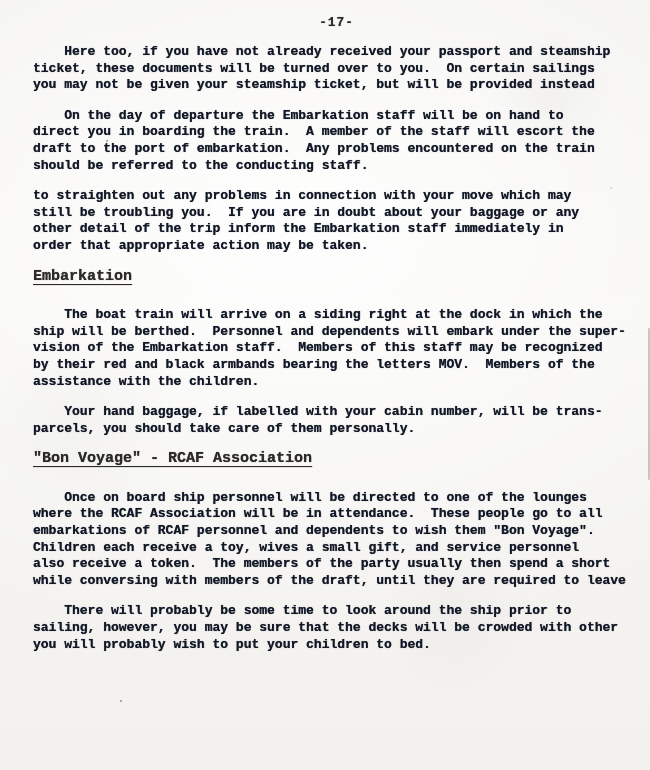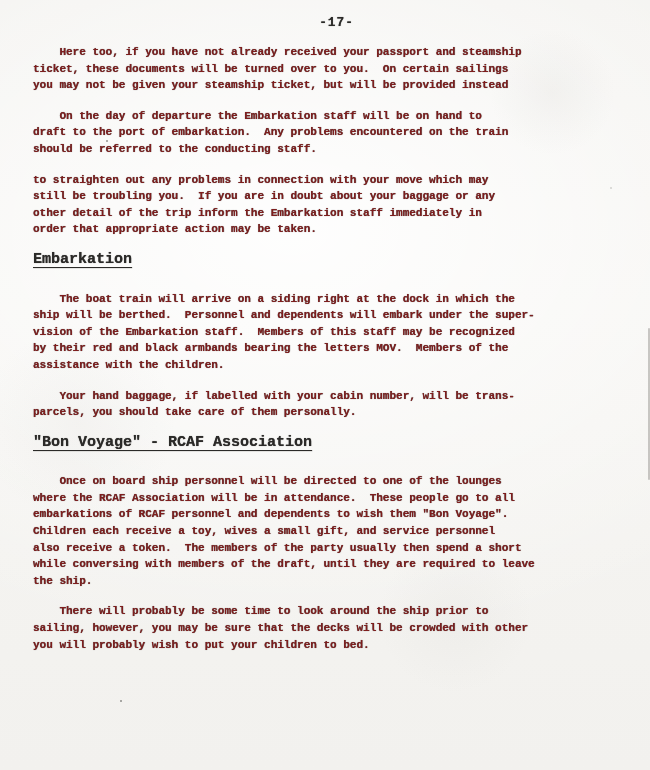--- a/index.html
+++ b/index.html
@@ -44,25 +44,25 @@
     text-shadow: 0 0 0.8px rgba(35,34,32,0.75);
   }
   .doc-body {
     position: relative;
   }
   .paragraph {
     margin: 0 0 14px 0;
   }
   .line {
     white-space: pre;
-    font-size: 11px;
+    font-size: 13px;
     font-weight: 700;
     line-height: 16.6px;
     letter-spacing: 0px;
-    color: #7f1d1d;
+    color: #0f172a;
     text-shadow: 0 0 0.8px rgba(35,34,32,0.7), 0.3px 0.3px 0.4px rgba(35,34,32,0.35);
   }
   .heading {
     width: fit-content;
     font-size: 15px;
     font-weight: 700;
     line-height: 16.6px;
     margin: 8px 0 22px 0;
     text-decoration: underline;
     text-decoration-thickness: 1.4px;
@@ -95,20 +95,21 @@
   <div class="page-number">-17-</div>
 
   <div class="doc-body">
       <div class="paragraph">
         <div class="line">    Here too, if you have not already received your passport and steamship</div>
         <div class="line">ticket, these documents will be turned over to you.  On certain sailings</div>
         <div class="line">you may not be given your steamship ticket, but will be provided instead</div>
       </div>
       <div class="paragraph">
         <div class="line">    On the day of departure the Embarkation staff will be on hand to</div>
+        <div class="line">direct you in boarding the train.  A member of the staff will escort the</div>
         <div class="line">draft to the port of embarkation.  Any problems encountered on the train</div>
         <div class="line">should be referred to the conducting staff.</div>
       </div>
       <div class="paragraph">
         <div class="line">to straighten out any problems in connection with your move which may</div>
         <div class="line">still be troubling you.  If you are in doubt about your baggage or any</div>
         <div class="line">other detail of the trip inform the Embarkation staff immediately in</div>
         <div class="line">order that appropriate action may be taken.</div>
       </div>
       <div class="heading">Embarkation</div>
@@ -124,21 +125,20 @@
         <div class="line">parcels, you should take care of them personally.</div>
       </div>
       <div class="heading">"Bon Voyage" - RCAF Association</div>
       <div class="paragraph">
         <div class="line">    Once on board ship personnel will be directed to one of the lounges</div>
         <div class="line">where the RCAF Association will be in attendance.  These people go to all</div>
         <div class="line">embarkations of RCAF personnel and dependents to wish them "Bon Voyage".</div>
         <div class="line">Children each receive a toy, wives a small gift, and service personnel</div>
         <div class="line">also receive a token.  The members of the party usually then spend a short</div>
         <div class="line">while conversing with members of the draft, until they are required to leave</div>
-        <div class="line">the ship.</div>
       </div>
       <div class="paragraph">
         <div class="line">    There will probably be some time to look around the ship prior to</div>
         <div class="line">sailing, however, you may be sure that the decks will be crowded with other</div>
         <div class="line">you will probably wish to put your children to bed.</div>
       </div>
     </div>
 
   <div class="edge-mark"></div>
   <div class="speck s1"></div>

